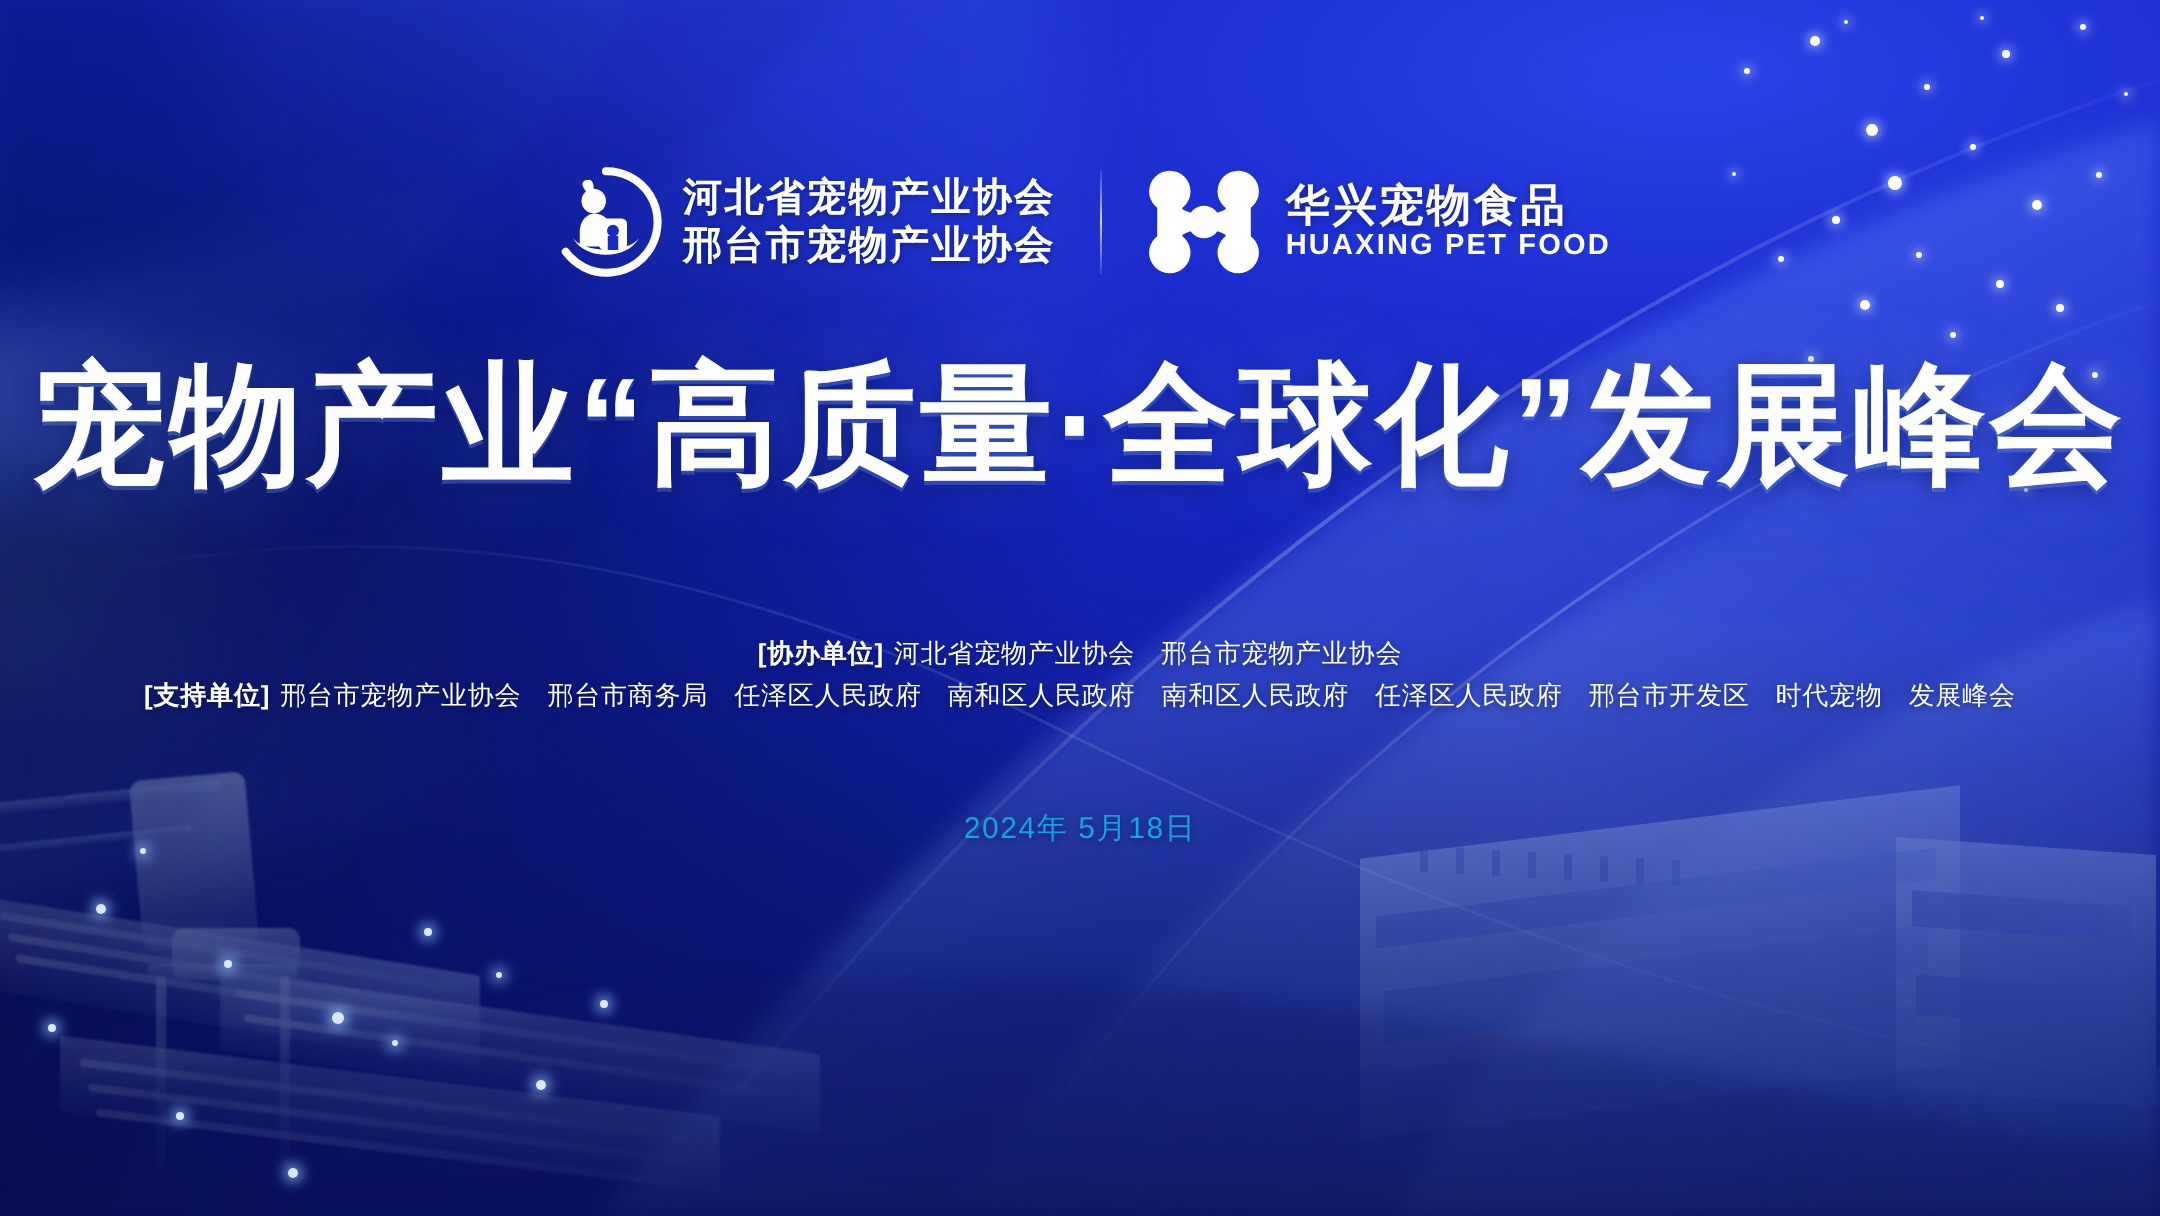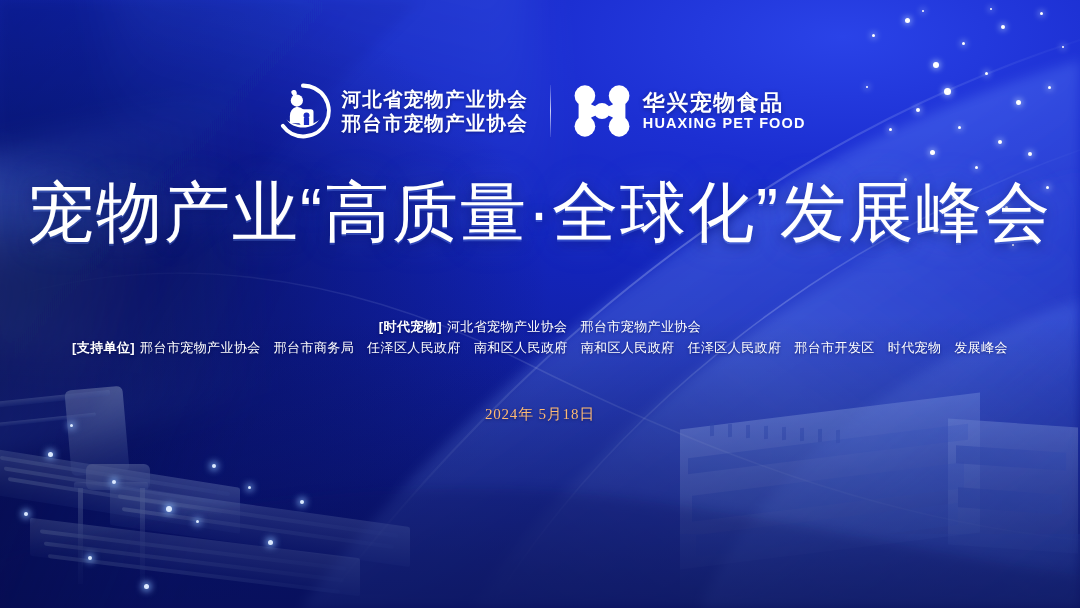--- a/index.html
+++ b/index.html
@@ -224,21 +224,21 @@
   }
 
   
   .title {
     position: absolute;
     top: 178px;
     left: 0; right: 0;
     text-align: center;
     color: #ffffff;
     font-size: 66px;
-    font-weight: 400;
+    font-weight: 700;
     letter-spacing: 2px;
     line-height: 1.05;
     white-space: nowrap;
     text-shadow:
       0 2px 0 rgba(120,160,255,0.30),
       0 3px 12px rgba(0,12,90,0.55),
       0 0 36px rgba(110,160,255,0.28);
   }
 
   
@@ -261,26 +261,25 @@
     margin-right: 5px;
   }
   .credit-body .org { margin-right: 13px; }
   .credit-body .org:last-child { margin-right: 0; }
 
   .date {
     position: absolute;
     top: 405px;
     left: 0; right: 0;
     text-align: center;
-    color: #fdba74;
+    color: #0ea5e9;
     font-size: 15px;
     letter-spacing: 0.8px;
     white-space: nowrap;
     text-shadow: 0 1px 3px rgba(0,8,60,0.5);
-    font-family: Liberation Serif, serif;
   }
 </style>
 </head>
 <body>
 
 <div id="stage">
 
   <div class="bg-base"></div>
   <div class="bg-vignette-left"></div>
 
@@ -448,21 +447,21 @@
           <div class="hx-cn">华兴宠物食品</div>
           <div class="hx-en">HUAXING PET FOOD</div>
         </div>
       </div>
     </div>
 
     <div class="title">宠物产业“高质量·全球化”发展峰会</div>
 
     <div class="credits">
       <div class="credit-line">
-        <span class="credit-tag">[时代宠物]</span><span class="credit-body"><span class="org">河北省宠物产业协会</span><span class="org">邢台市宠物产业协会</span></span>
+        <span class="credit-tag">[协办单位]</span><span class="credit-body"><span class="org">河北省宠物产业协会</span><span class="org">邢台市宠物产业协会</span></span>
       </div>
       <div class="credit-line">
         <span class="credit-tag">[支持单位]</span><span class="credit-body"><span class="org">邢台市宠物产业协会</span><span class="org">邢台市商务局</span><span class="org">任泽区人民政府</span><span class="org">南和区人民政府</span><span class="org">南和区人民政府</span><span class="org">任泽区人民政府</span><span class="org">邢台市开发区</span><span class="org">时代宠物</span><span class="org">发展峰会</span></span>
       </div>
     </div>
 
     <div class="date">2024年 5月18日</div>
 
   </div>
 </div>

